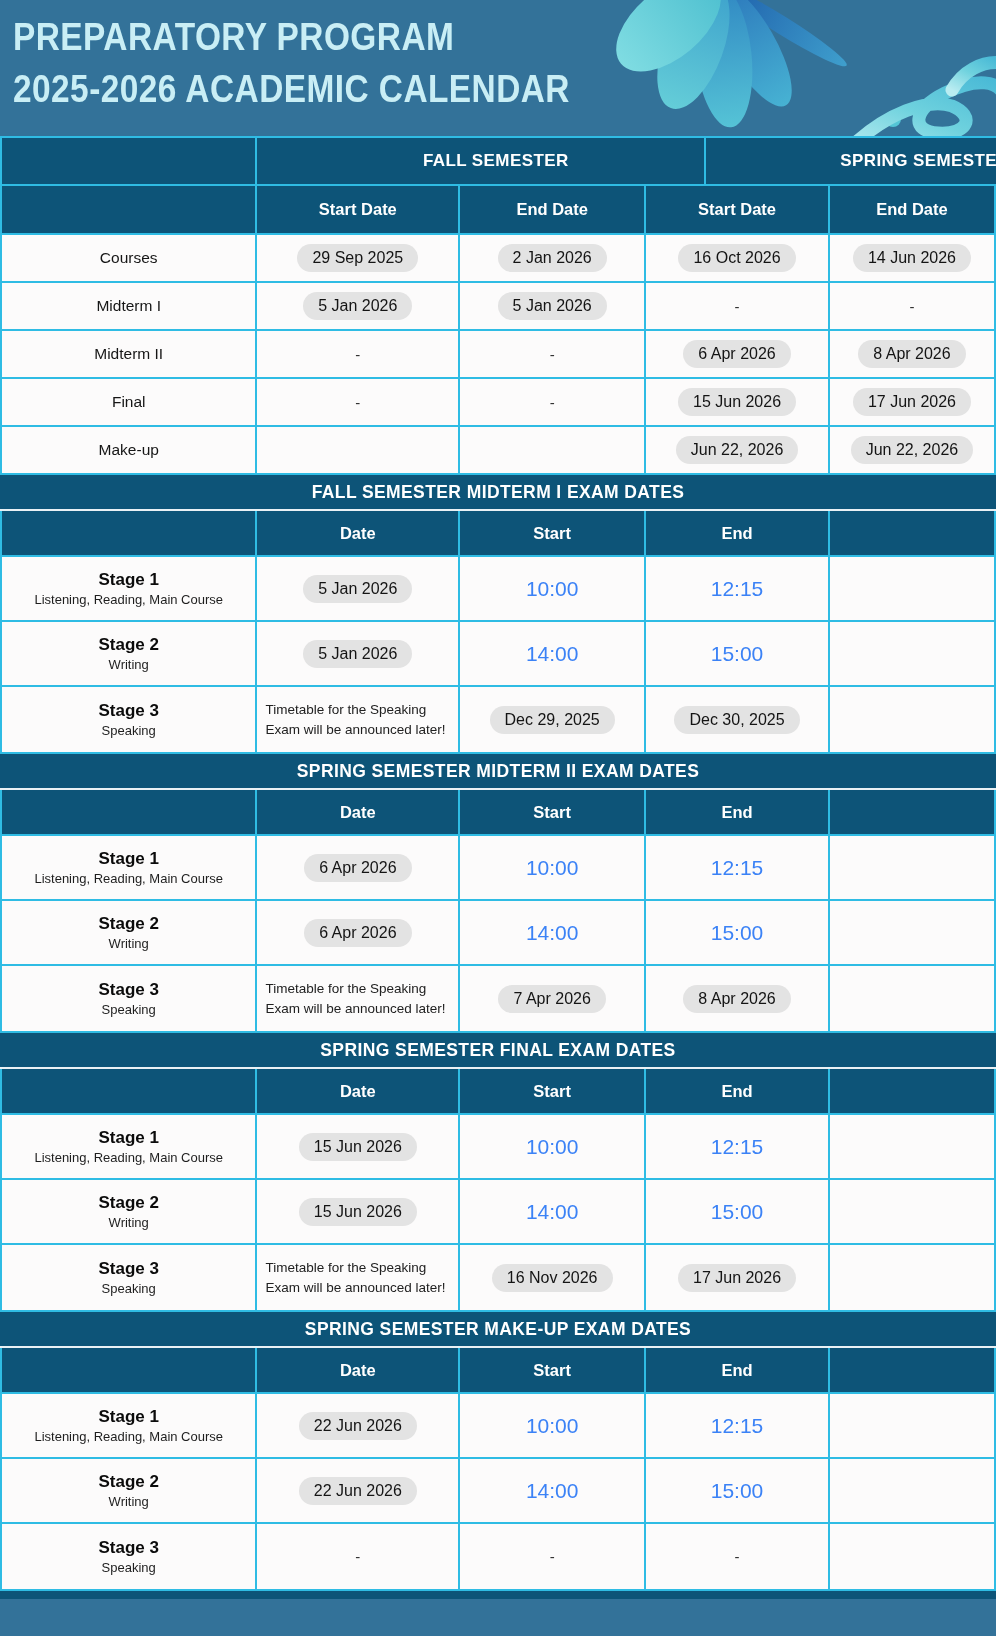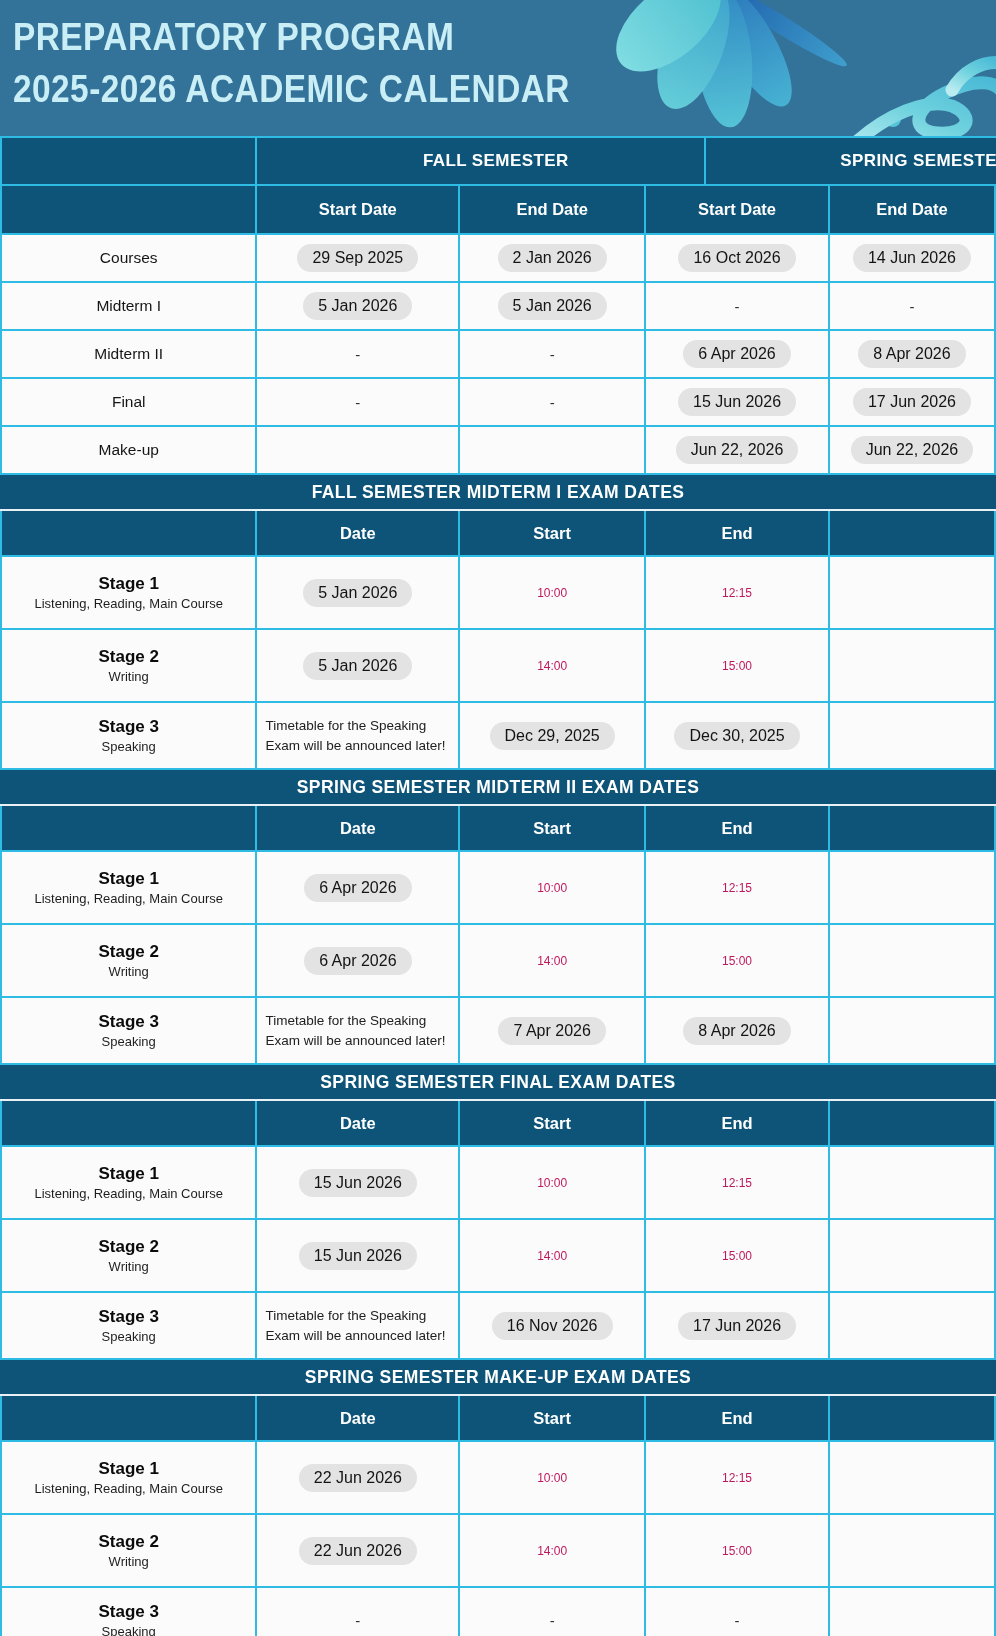--- a/index.html
+++ b/index.html
@@ -29,34 +29,34 @@
     border-left:2px solid var(--cyan);border-bottom:2px solid var(--cyan)}
   .cell{border-right:2px solid var(--cyan);display:flex;flex-direction:column;
     align-items:center;justify-content:center;text-align:center;padding:4px 8px;min-width:0}
   .dk{background:var(--dark);color:#fff;font-weight:bold}
   .row.dkrow{background:var(--dark)}
 
   .h-hdrA{height:50px}
   .h-hdrB{height:49px}
   .h-data{height:48px}
   .h-colhdr{height:46px}
-  .h-stage{height:73px}
+  .h-stage{height:65px}
   .h-stage3{height:67px}
 
   .sem-hdr{font-size:17px;letter-spacing:.4px}
   .sub-hdr{font-size:16.5px}
   .col-hdr{font-size:16.5px}
 
   .rowlabel{font-size:15.5px;color:#161616}
   .stage-name{font-size:17px;font-weight:bold;color:#0b0b0b;line-height:1.25}
   .stage-sub{font-size:13px;color:#1e1e1e;margin-top:2px;line-height:1.2}
 
   .pill{display:inline-block;background:var(--pill);border-radius:15px;
     padding:5px 15px;font-size:16px;color:#141414;white-space:nowrap}
-  .time{font-size:12px;color:#be185d}
+  .time{font-size:21px;color:#3b82f6}
   .dash{font-size:15px;color:#333}
   .note{font-size:13.5px;color:#212121;text-align:left;line-height:1.45;max-width:185px}
 
   
   .bar{height:36px;background:var(--dark);color:#fff;display:flex;align-items:center;
     justify-content:center;font-weight:bold;font-size:17.5px;letter-spacing:.4px;
     border-bottom:2px solid #e9f1f5}
 
   .footer-bar{height:8px;background:var(--dark)}
 </style>

